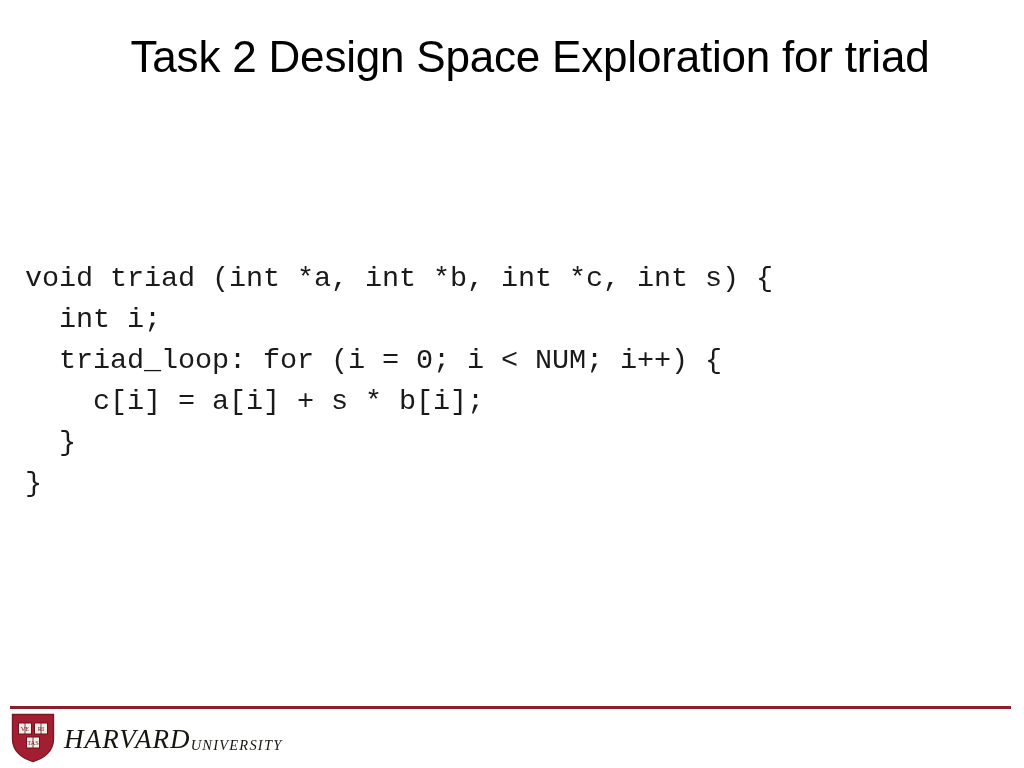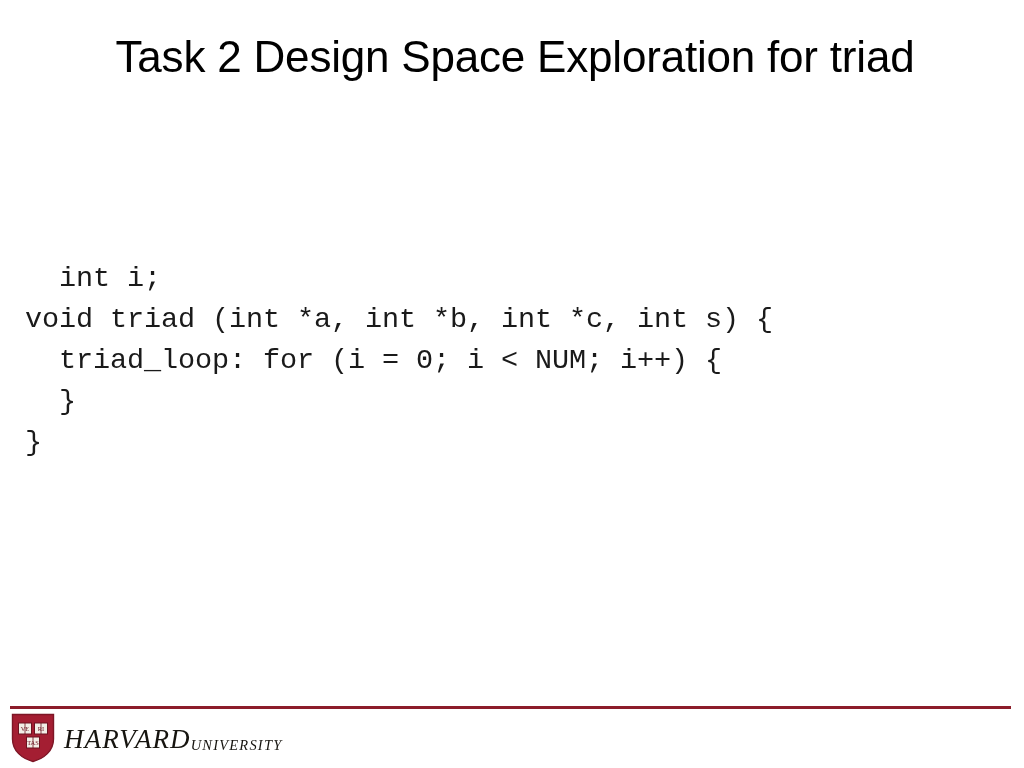--- a/index.html
+++ b/index.html
@@ -18,21 +18,21 @@
     position: relative;
     width: 1024px;
     height: 768px;
     background: #ffffff;
     box-sizing: border-box;
   }
 
   
   .title-block {
     position: absolute;
-    left: 95px;
+    left: 110px;
     top: 30px;
     width: 840px;
     text-align: center;
   }
   .slide-title {
     margin: 0;
     font-family: "Liberation Sans", sans-serif;
     font-weight: 400;
     font-size: 44px;
     line-height: 54px;
@@ -108,23 +108,24 @@
 </head>
 <body>
 
 <div class="slide">
 
   <div class="title-block">
     <h1 class="slide-title">Task 2 Design Space Exploration for triad</h1>
   </div>
 
   <div class="code-block">
+    <div class="code-line">void triad (int *a, int *b, int *c, int s) {</div>
     <div class="code-line">  int i;</div>
-    <div class="code-line">void triad (int *a, int *b, int *c, int s) {</div>
     <div class="code-line">  triad_loop: for (i = 0; i &lt; NUM; i++) {</div>
+    <div class="code-line">    c[i] = a[i] + s * b[i];</div>
     <div class="code-line">  }</div>
     <div class="code-line">}</div>
   </div>
 
   <div class="footer-rule"></div>
 
   <div class="footer-logo">
     <span class="shield-wrap">
       <svg viewBox="0 0 44 50" width="44" height="50" aria-hidden="true">
         <path d="M1.5 1.5 H42.5 V26 C42.5 38 33 45.5 22 48.5 C11 45.5 1.5 38 1.5 26 Z" fill="#a41e32" stroke="#7d1626" stroke-width="1.4"></path>

